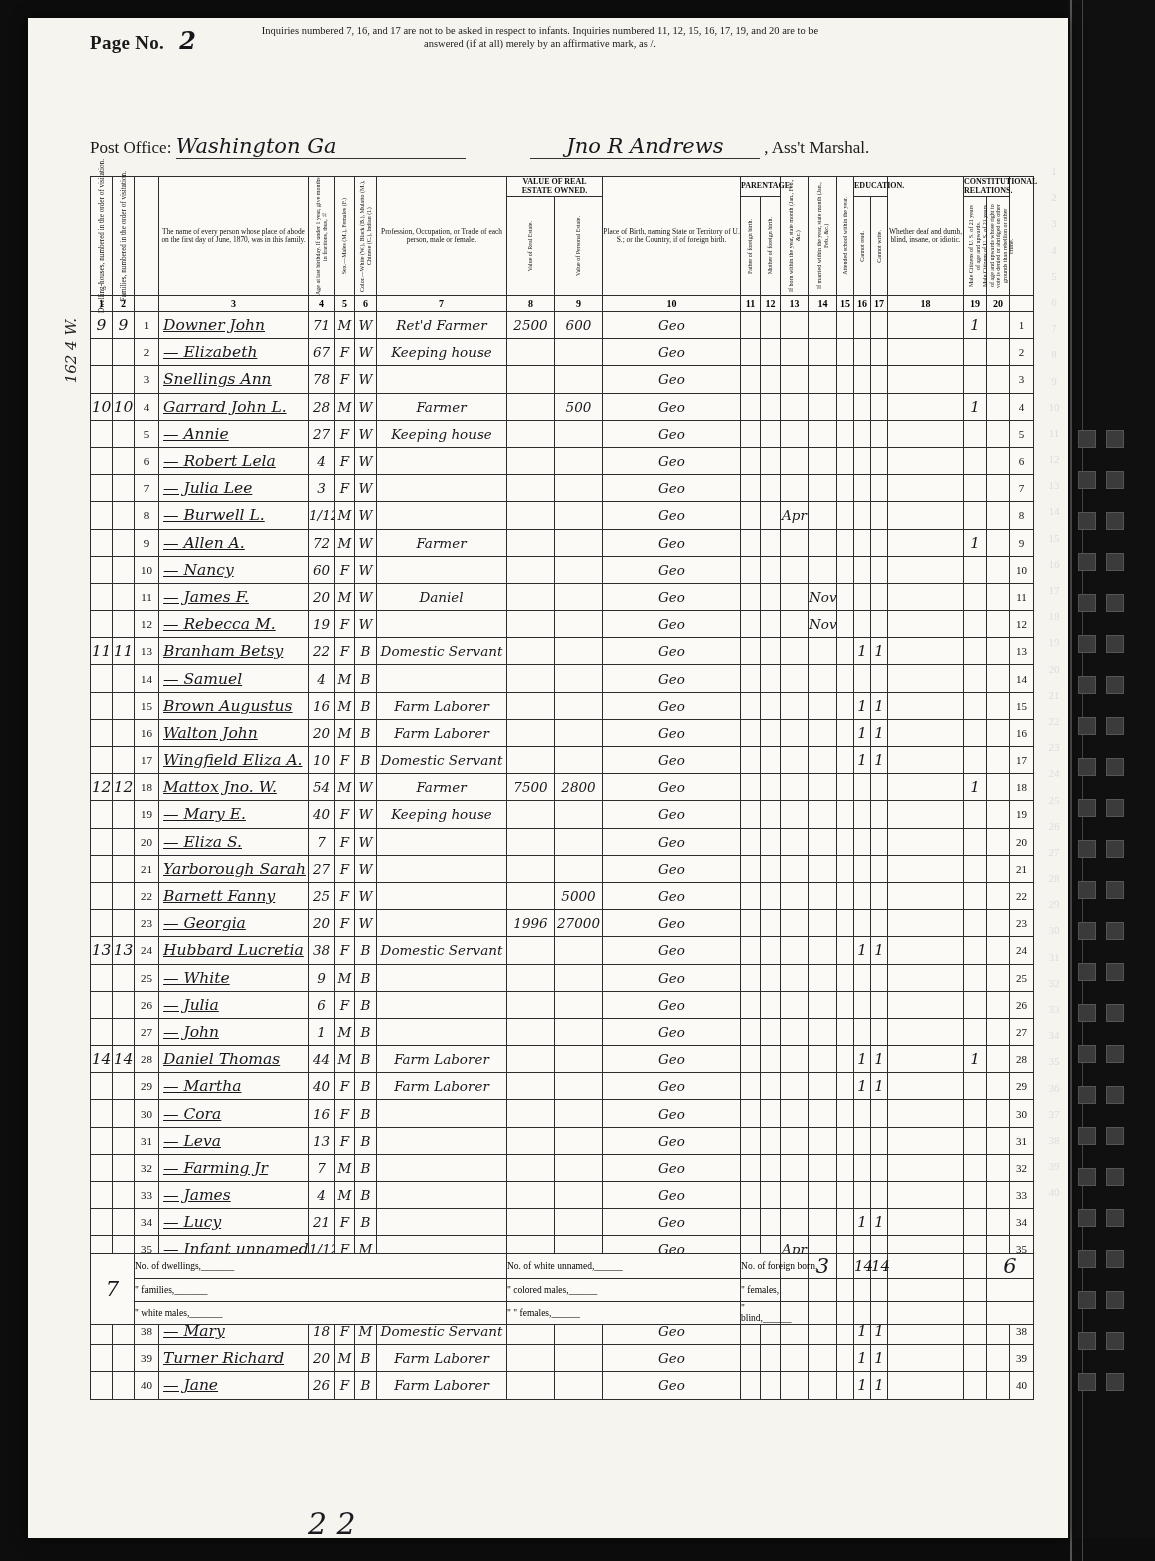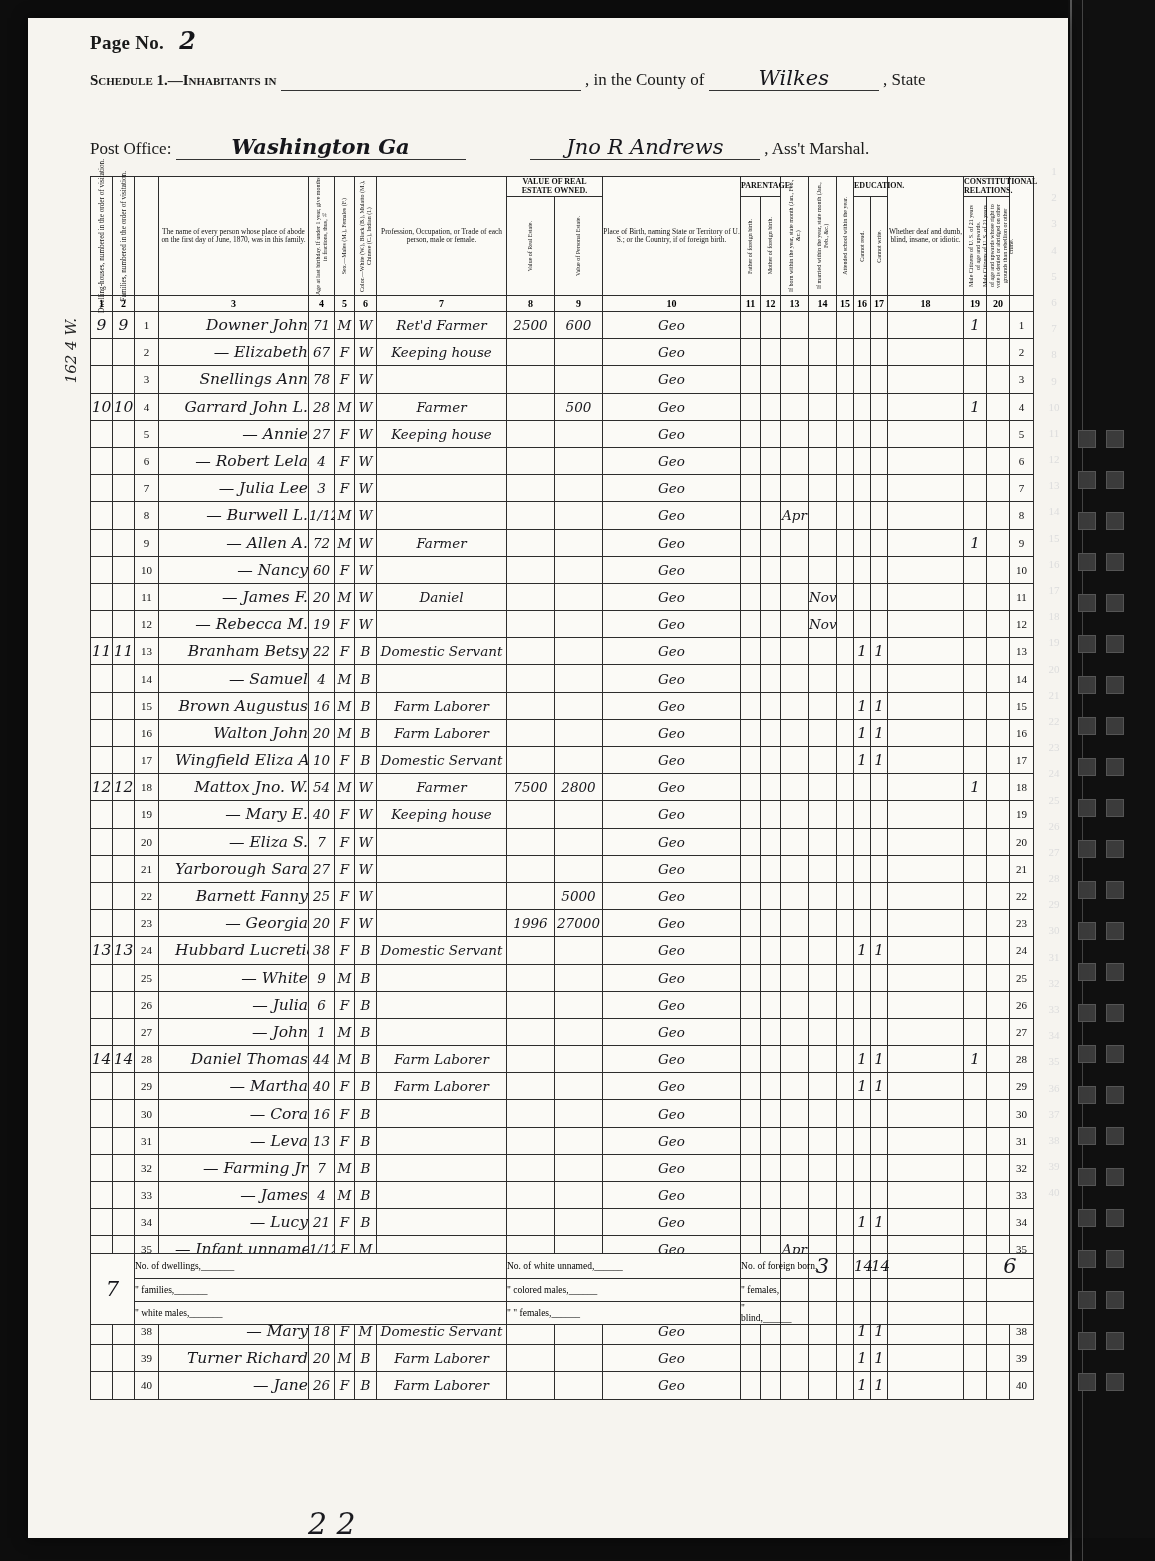--- a/index.html
+++ b/index.html
@@ -38,21 +38,21 @@
   .hcell{font-size:7.4px;line-height:8.4px;text-align:center;padding:2px 1px;color:#111;font-family:"Liberation Serif",serif;}
   .vtext{writing-mode:vertical-rl;transform:rotate(180deg);white-space:nowrap;
          font-size:7.2px;line-height:8px;text-align:center;margin:0 auto;}
   .vwrap{height:118px;display:flex;align-items:center;justify-content:center;}
   .vtext2{writing-mode:vertical-rl;transform:rotate(180deg);font-size:6px;line-height:6.6px;text-align:center;}
   .grpline{font-variant:small-caps;font-size:8px;font-weight:bold;text-align:center;}
   .numrow td{height:15px;font-size:10px;text-align:center;font-weight:bold;font-family:"Liberation Serif",serif;}
   tr.drow td{height:26.2px;}
   .cell{font-family:"DejaVu Serif",serif;font-style:italic;font-size:15.5px;color:#17171c;
         text-align:center;white-space:nowrap;overflow:hidden;}
-  .cell.l{text-align:right;padding-left:16px;}
+  .cell.l{text-align:left;padding-left:4px;text-decoration:underline;}
   .cell.sm{font-size:13.5px;}
   .rn{font-size:11px;font-family:"Liberation Serif",serif;font-style:normal;text-align:center;color:#111;}
   .tick{font-family:"DejaVu Serif",serif;font-style:italic;font-size:15px;}
   .footer-tbl{position:absolute;left:62px;top:1395px;width:916px;font-size:10px;}
   .foot td{border:1px solid #2d2d2d;height:22px;padding:1px 4px;font-size:9.5px;vertical-align:middle;}
   .bigscrawl{position:absolute;left:280px;top:1488px;font-family:"DejaVu Serif",serif;font-style:italic;font-size:30px;color:#1a1a1f;}
   .sidescrawl{position:absolute;left:34px;top:300px;font-family:"DejaVu Serif",serif;font-style:italic;font-size:15px;
      writing-mode:vertical-rl;transform:rotate(180deg);color:#222;}
   
   .rownums2{position:absolute;left:1040px;top:158px;width:28px;}
@@ -120,34 +120,28 @@
     </div>
 
   <div class="paper">
 
     <div class="hdr">
       <div class="row1">
         <div class="pageno">
           <span>Page No.</span>
           <span class="pageno-val hand">2</span>
         </div>
+        <div class="note">Inquiries numbered 7, 16, and 17 are not to be asked in respect to infants.  Inquiries numbered 11, 12, 15, 16, 17, 19, and 20 are to be answered (if at all) merely by an affirmative mark, as /.</div>
       </div>
 
-      <div class="line2">
-        <span class="sc">Schedule 1.—Inhabitants in</span>
-        <span class="ul" style="width:300px;">&nbsp;</span>
-        <span>, in the County of</span>
-        <span class="ul" style="width:170px;"><span class="hw">Wilkes</span></span>
-        <span>, State</span>
-      </div>
 
 
       <div class="line4">
         <span>Post Office:</span>
-        <span class="ul" style="width:290px;text-align:center;font-weight:bold;"><span class="hw">Washington Ga</span></span>
+        <span class="ul" style="width:290px;text-align:left;"><span class="hw">Washington Ga</span></span>
         <span class="ul" style="width:230px;margin-left:60px;"><span class="hw">Jno R Andrews</span></span>
         <span>, Ass't Marshal.</span>
       </div>
     </div>
 
     <table class="census">
       <colgroup>
         <col style="width:22px">
           <col style="width:22px">
           <col style="width:24px">

